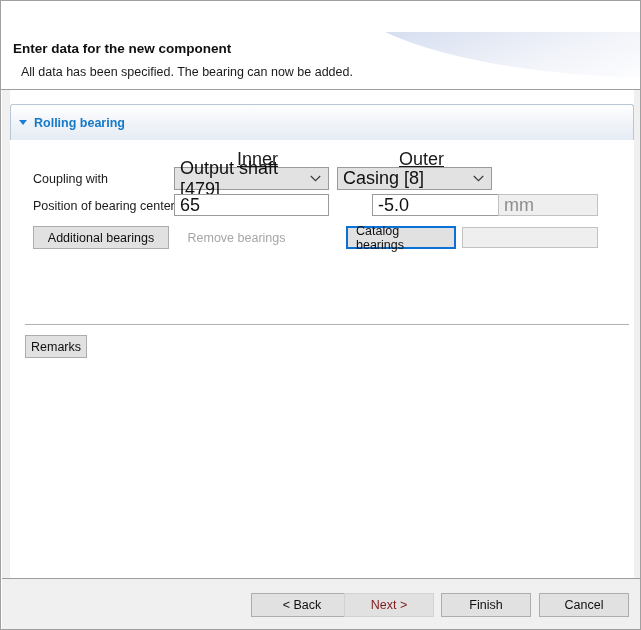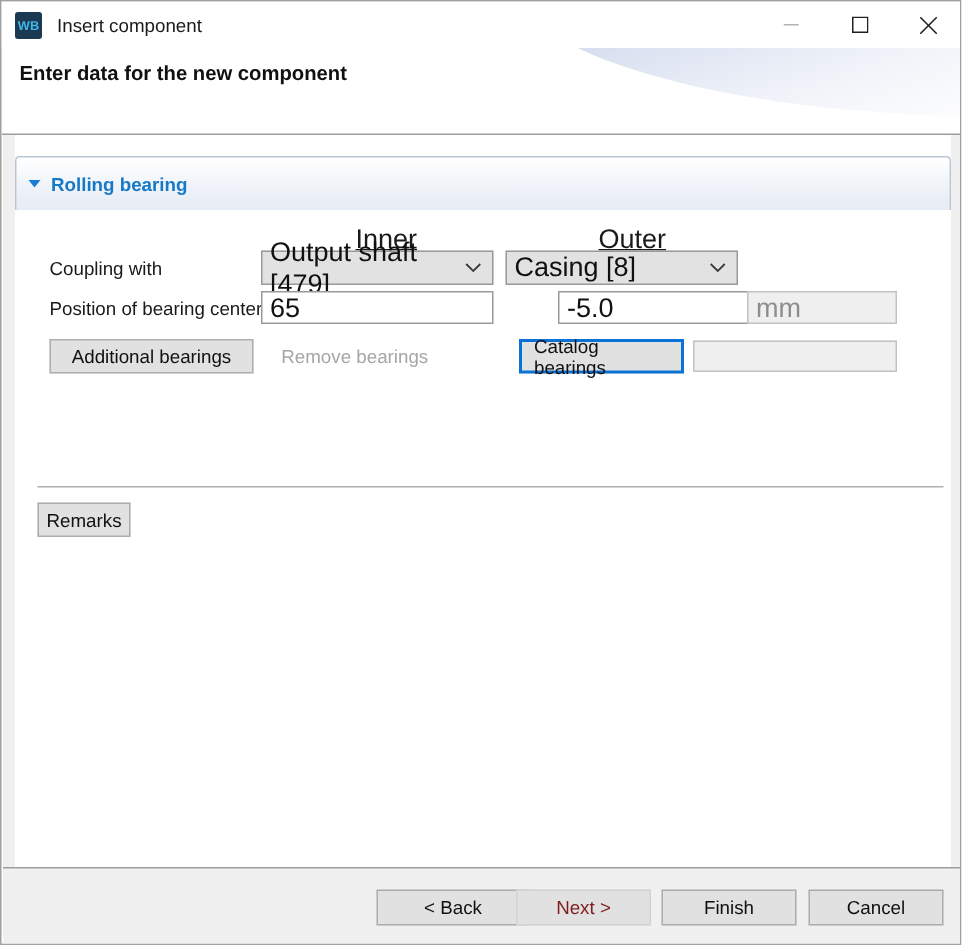--- a/index.html
+++ b/index.html
@@ -319,46 +319,25 @@
   .fbtn.back   { left: 249px; width: 102px; }
   .fbtn.next   { left: 342px; width: 90px; }
   .fbtn.finish { left: 439px; width: 90px; }
   .fbtn.cancel { left: 537px; width: 90px; }
 </style>
 </head>
 <body>
 
 <div id="app">
 
-  <div class="titlebar">
-    <div class="app-icon">WB</div>
-    <div class="title-text">Insert component</div>
-    <div class="win-controls">
-      <div class="win-btn">
-        <svg width="11" height="11" viewBox="0 0 11 11">
-            <line x1="0.5" y1="5.5" x2="10.5" y2="5.5" stroke="#b4b4b4" stroke-width="1"></line>
-          </svg>
-      </div>
-      <div class="win-btn">
-        <svg width="11" height="11" viewBox="0 0 11 11">
-            <rect x="0.5" y="0.5" width="10" height="10" fill="none" stroke="#202020" stroke-width="1"></rect>
-          </svg>
-      </div>
-      <div class="win-btn">
-        <svg width="12" height="12" viewBox="0 0 12 12">
-            <line x1="0.5" y1="0.5" x2="11.5" y2="11.5" stroke="#202020" stroke-width="1.1"></line>
-            <line x1="11.5" y1="0.5" x2="0.5" y2="11.5" stroke="#202020" stroke-width="1.1"></line>
-          </svg>
-      </div>
-    </div>
-  </div>
 
   <div class="header">
     <div class="header-deco"></div>
     <div class="header-title">Enter data for the new component</div>
+    <div class="header-sub">All data has been specified. The bearing can now be added.</div>
   </div>
   <div class="header-rule"></div>
 
   <div class="content">
     <div class="edge-strip"></div>
     <div class="edge-strip-r"></div>
 
     <div class="section">
       <div class="section-head">
         <span class="section-arrow"></span>

